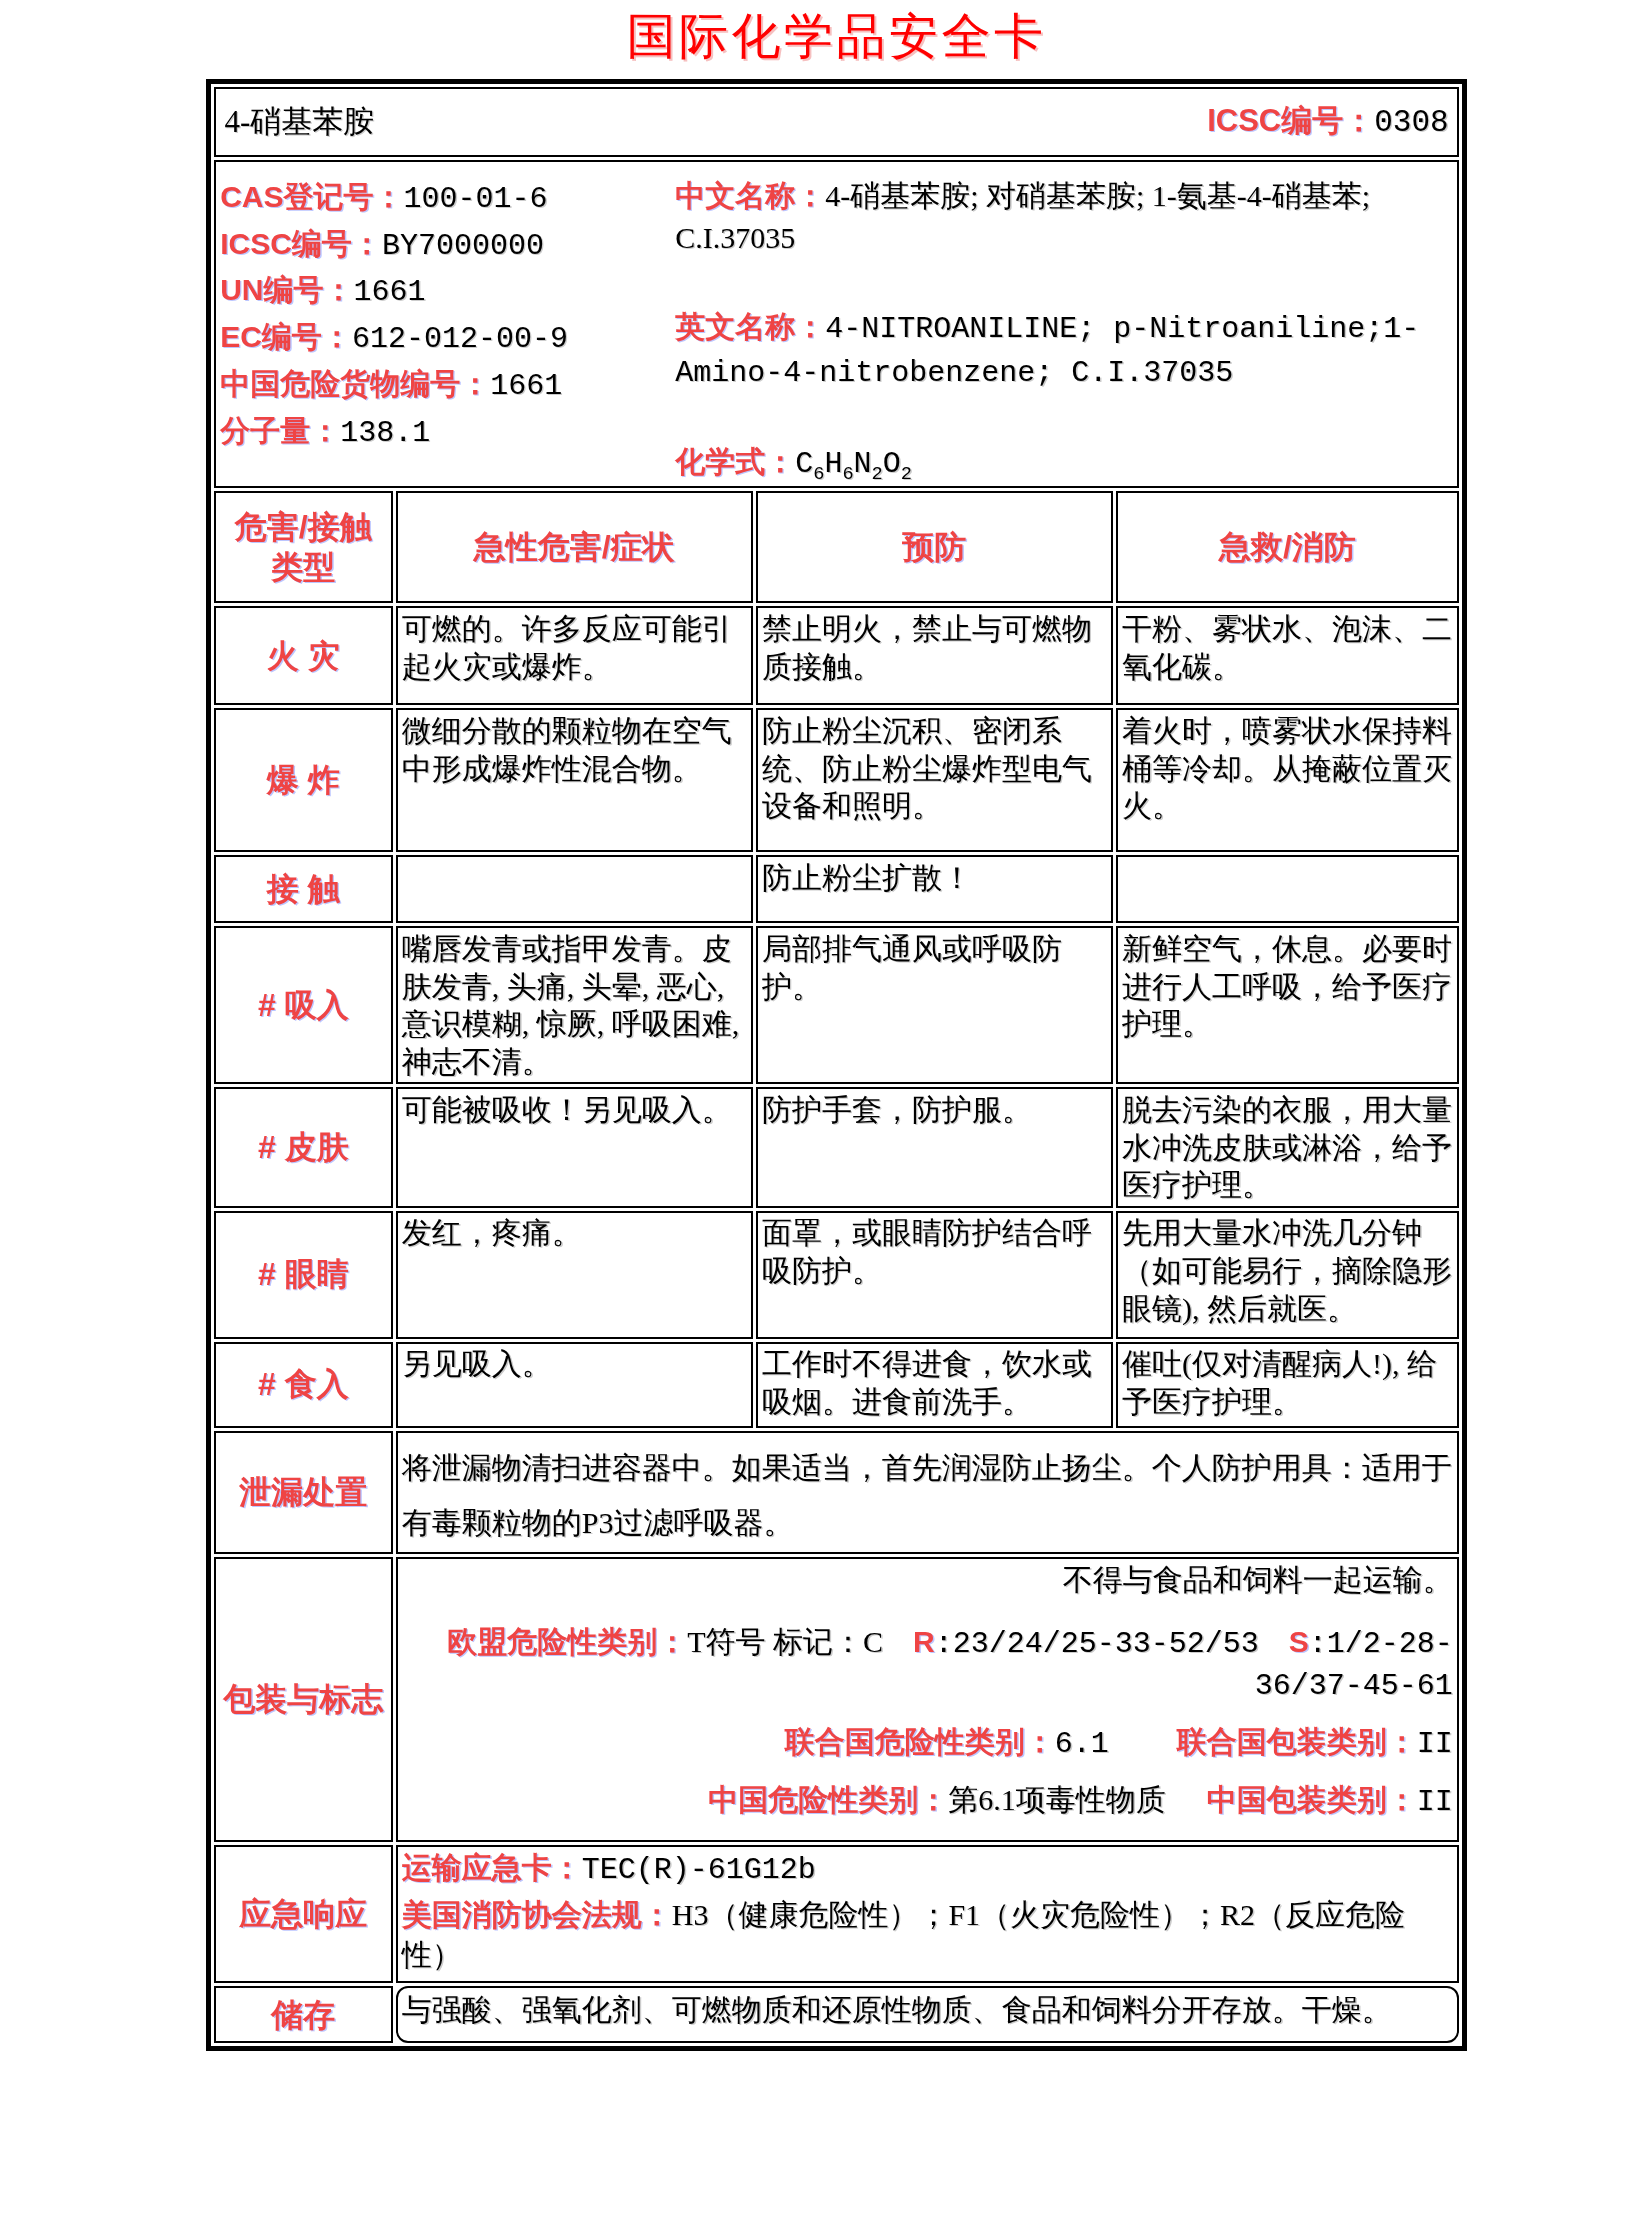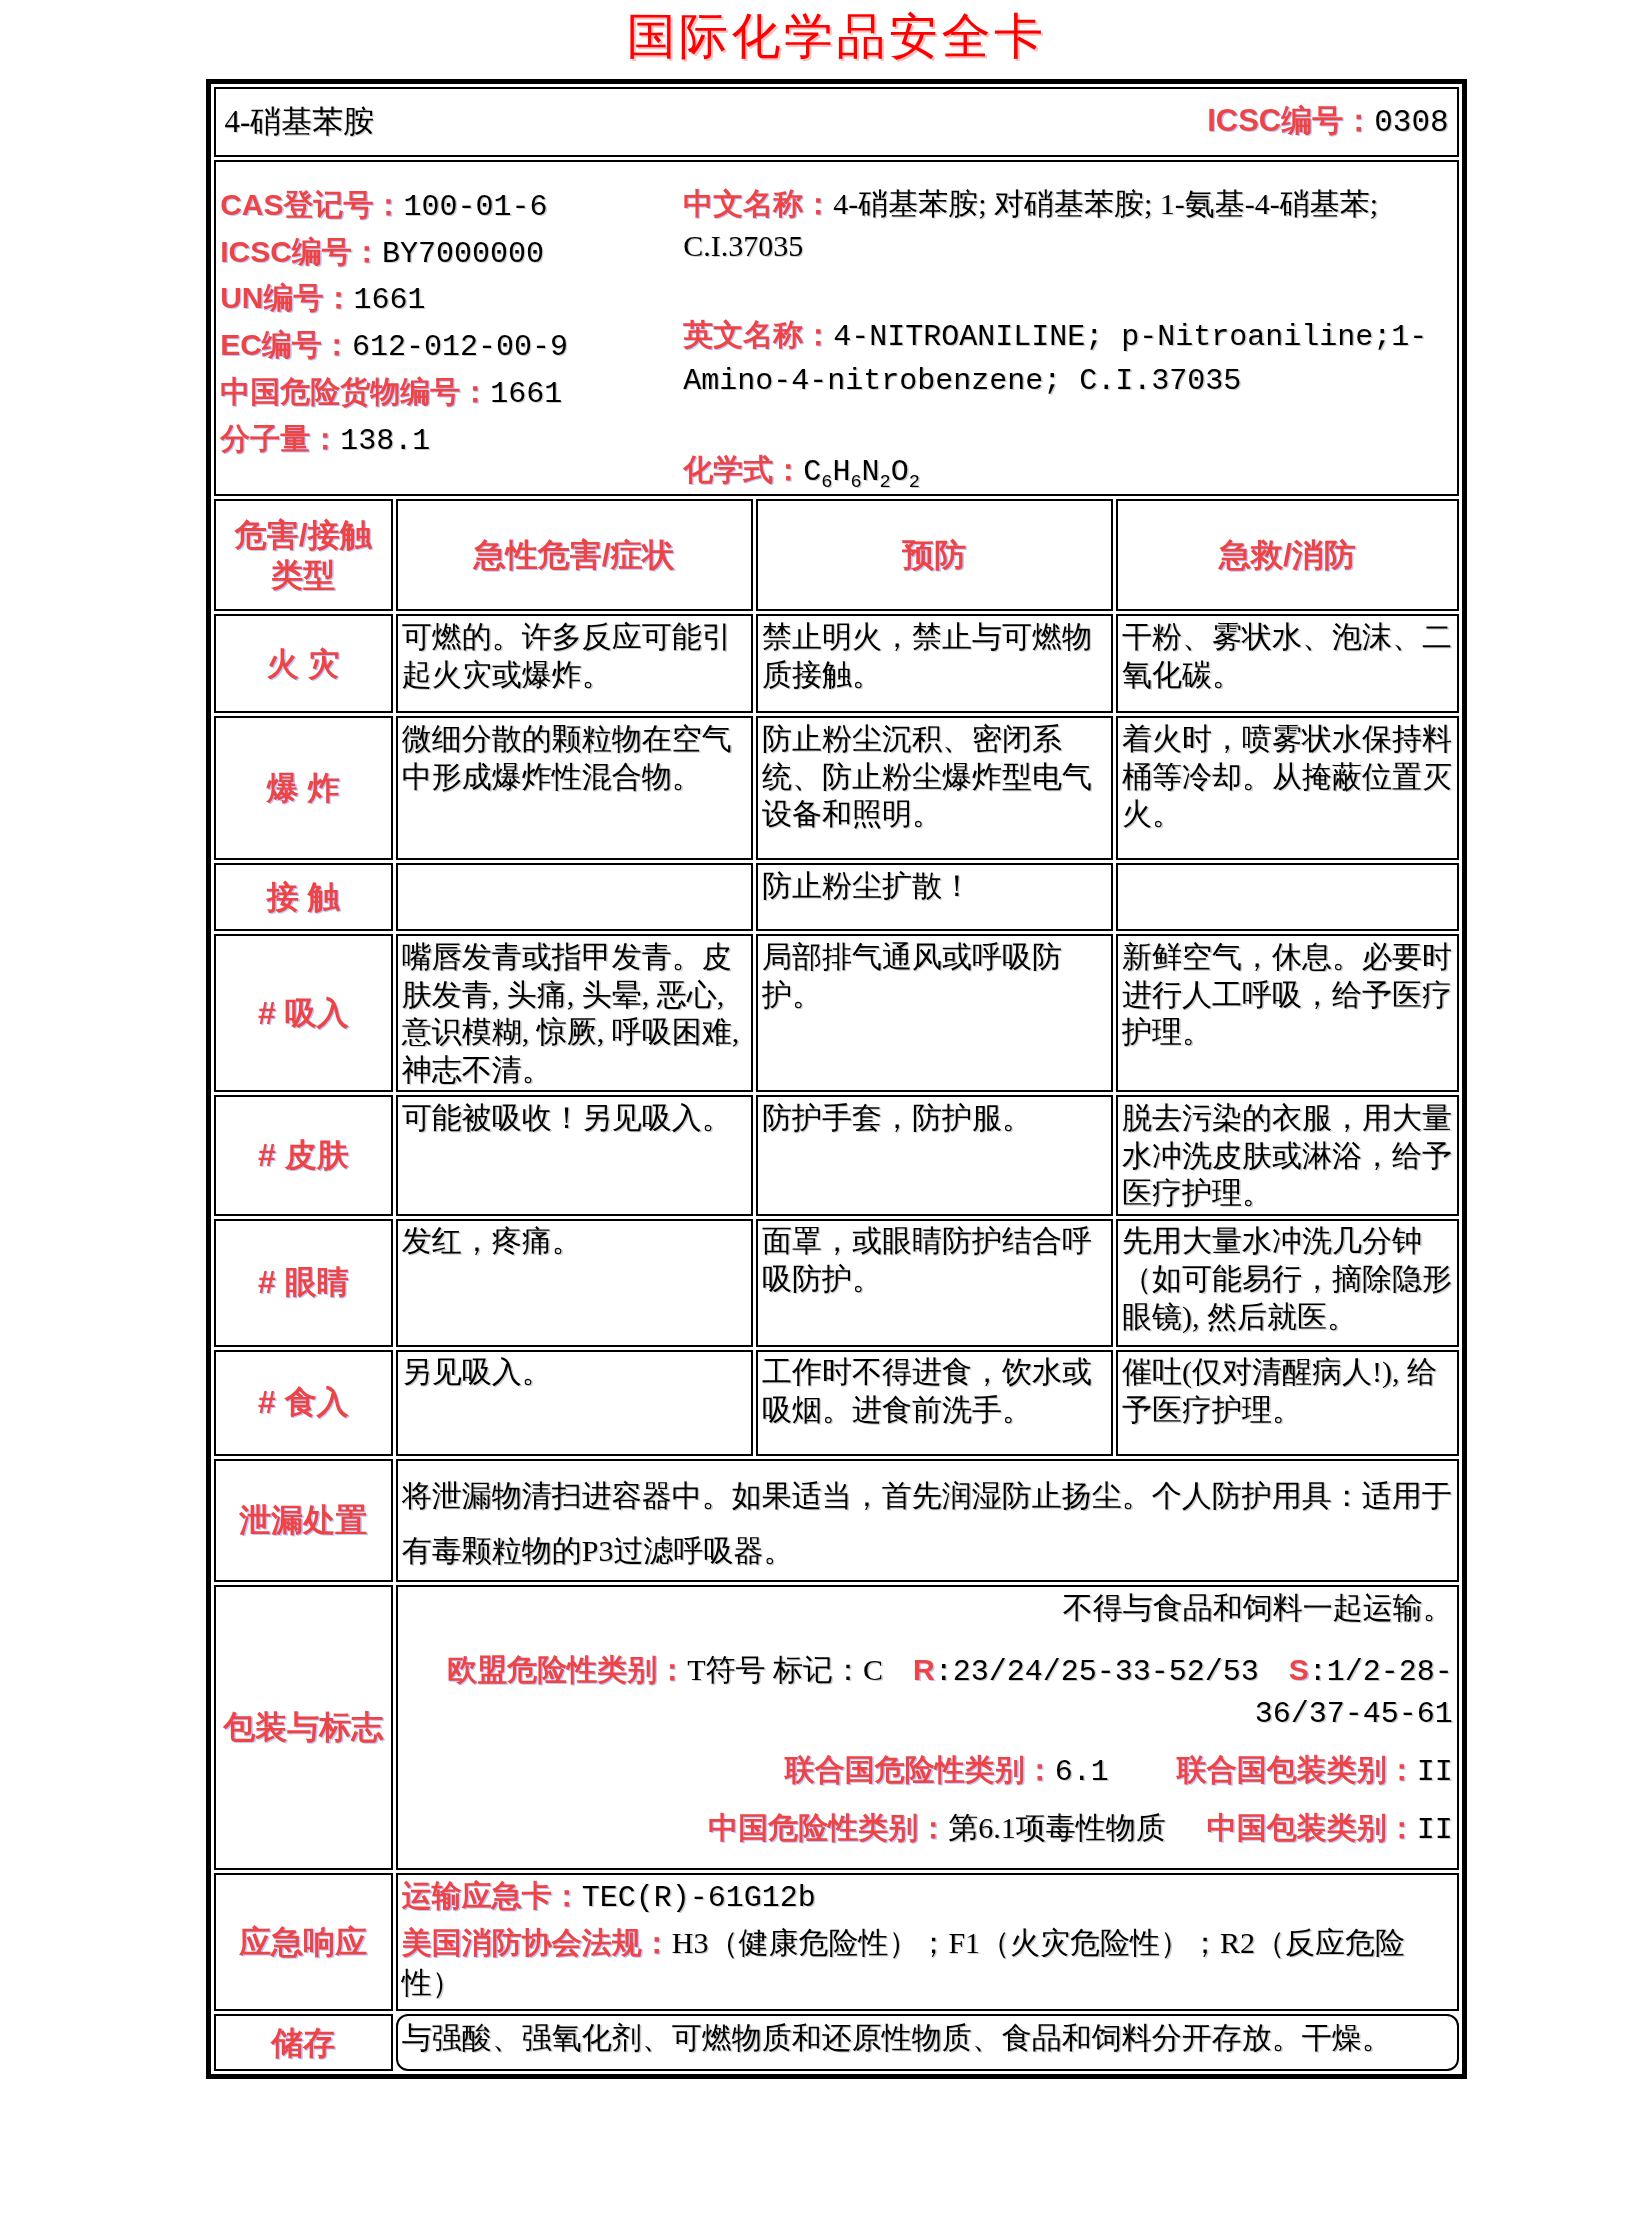--- a/index.html
+++ b/index.html
@@ -63,40 +63,40 @@
   
   tr.r-name  { height: 70px; border-radius: 26px; }
   tr.r-ids   { height: 261px; }
   tr.r-hdr   { height: 112px; }
   tr.r-fire  { height: 99px; }
   tr.r-exp   { height: 144px; }
   tr.r-con   { height: 68px;  }
   tr.r-inh   { height: 140px; }
   tr.r-skin  { height: 109px; }
   tr.r-eye   { height: 128px; }
-  tr.r-ing   { height: 106px; }
+  tr.r-ing   { height: 86px; }
   tr.r-spill { height: 106px; }
   tr.r-pack  { height: 190px; }
   tr.r-emg   { height: 111px; }
   tr.r-sto   { height: 57px; }
 
   .name-cell { vertical-align: middle; }
   .name-flex {
     display: flex; justify-content: space-between; align-items: center;
     padding: 0 4.2px;
     font-size: 31px;
   }
 
   .type-cell, .hdr-cell {
     text-align: center;
     vertical-align: middle;
     font-size: 32px;
   }
 
-  .id-flex { display: flex; padding-top: 20px; gap: 8px; }
+  .id-flex { display: flex; padding-top: 12px; }
   .id-left { width: 455px; flex: none; }
   .id-left .line { line-height: 1.49; white-space: nowrap; }
   .id-right { flex: 1; }
   .id-right p { margin: 0 0 47px 0; line-height: 1.4; }
   .id-right p:last-child { margin-bottom: 0; }
   .formula sub { font-size: 62%; line-height: 0; }
 
   .spill-cell { line-height: 1.85; padding-top: 7px; }
 
   .pack-cell p { margin: 0 0 15.5px 0; line-height: 1.35; text-align: right; }

